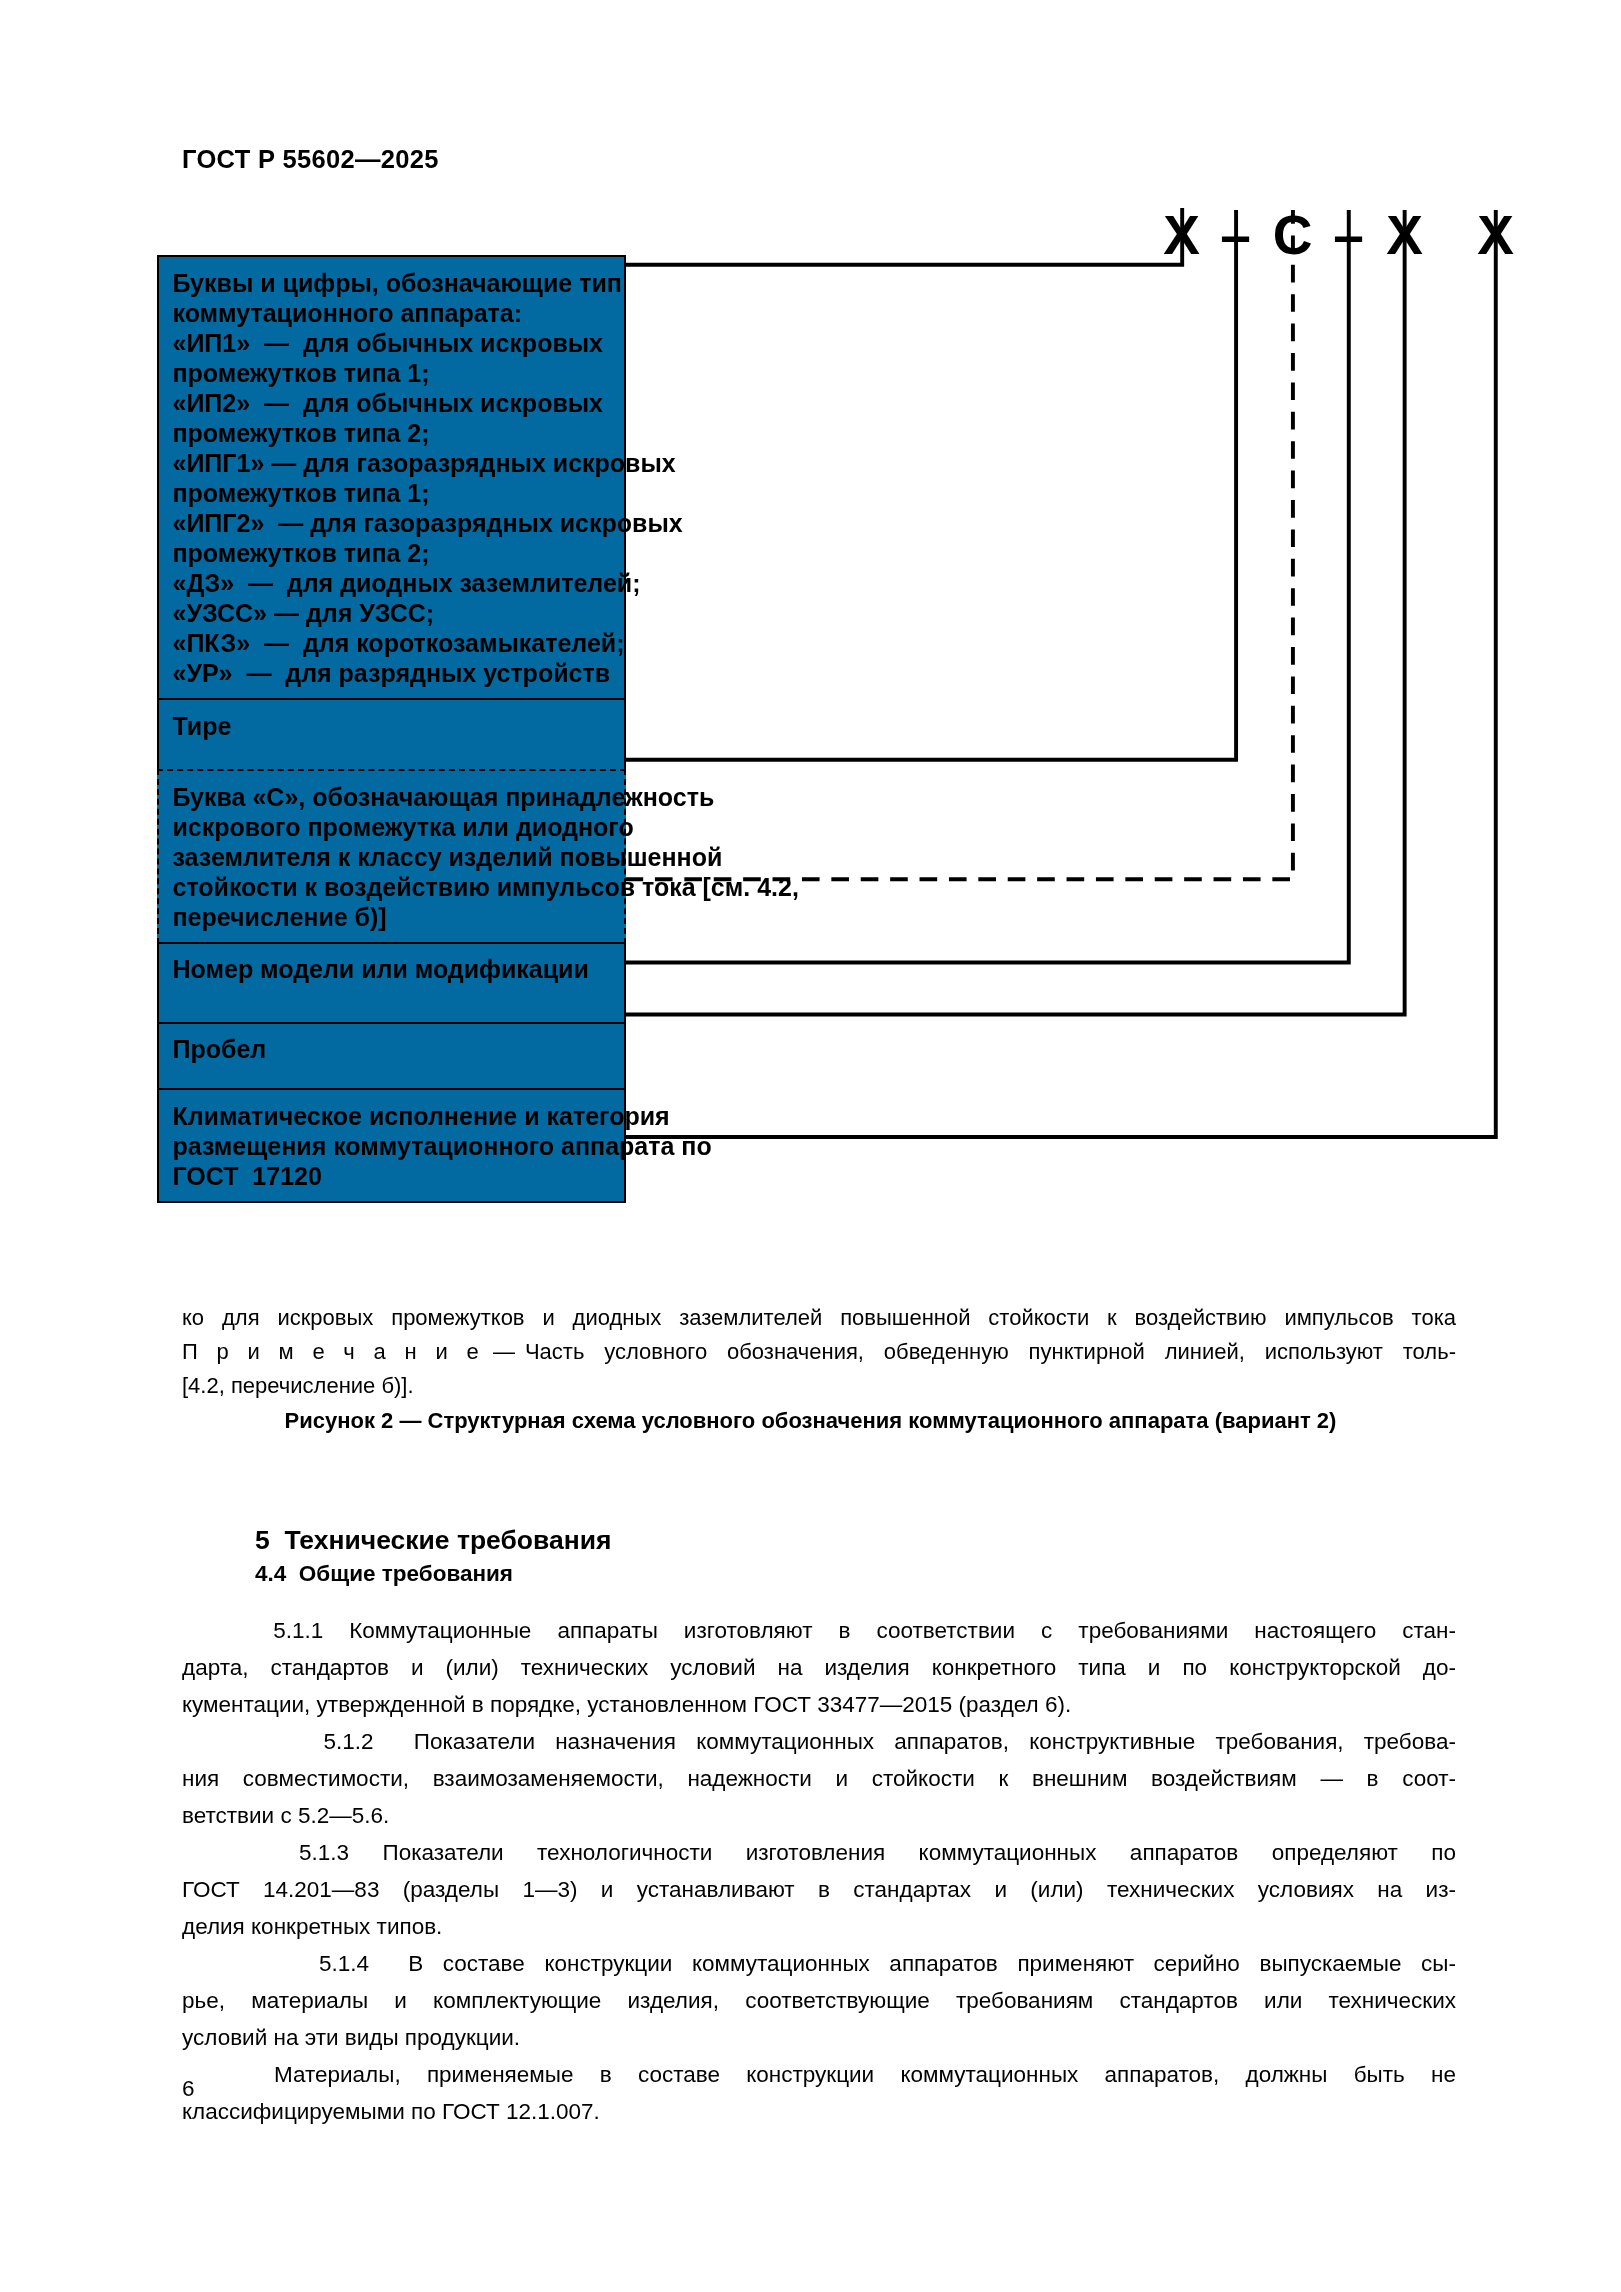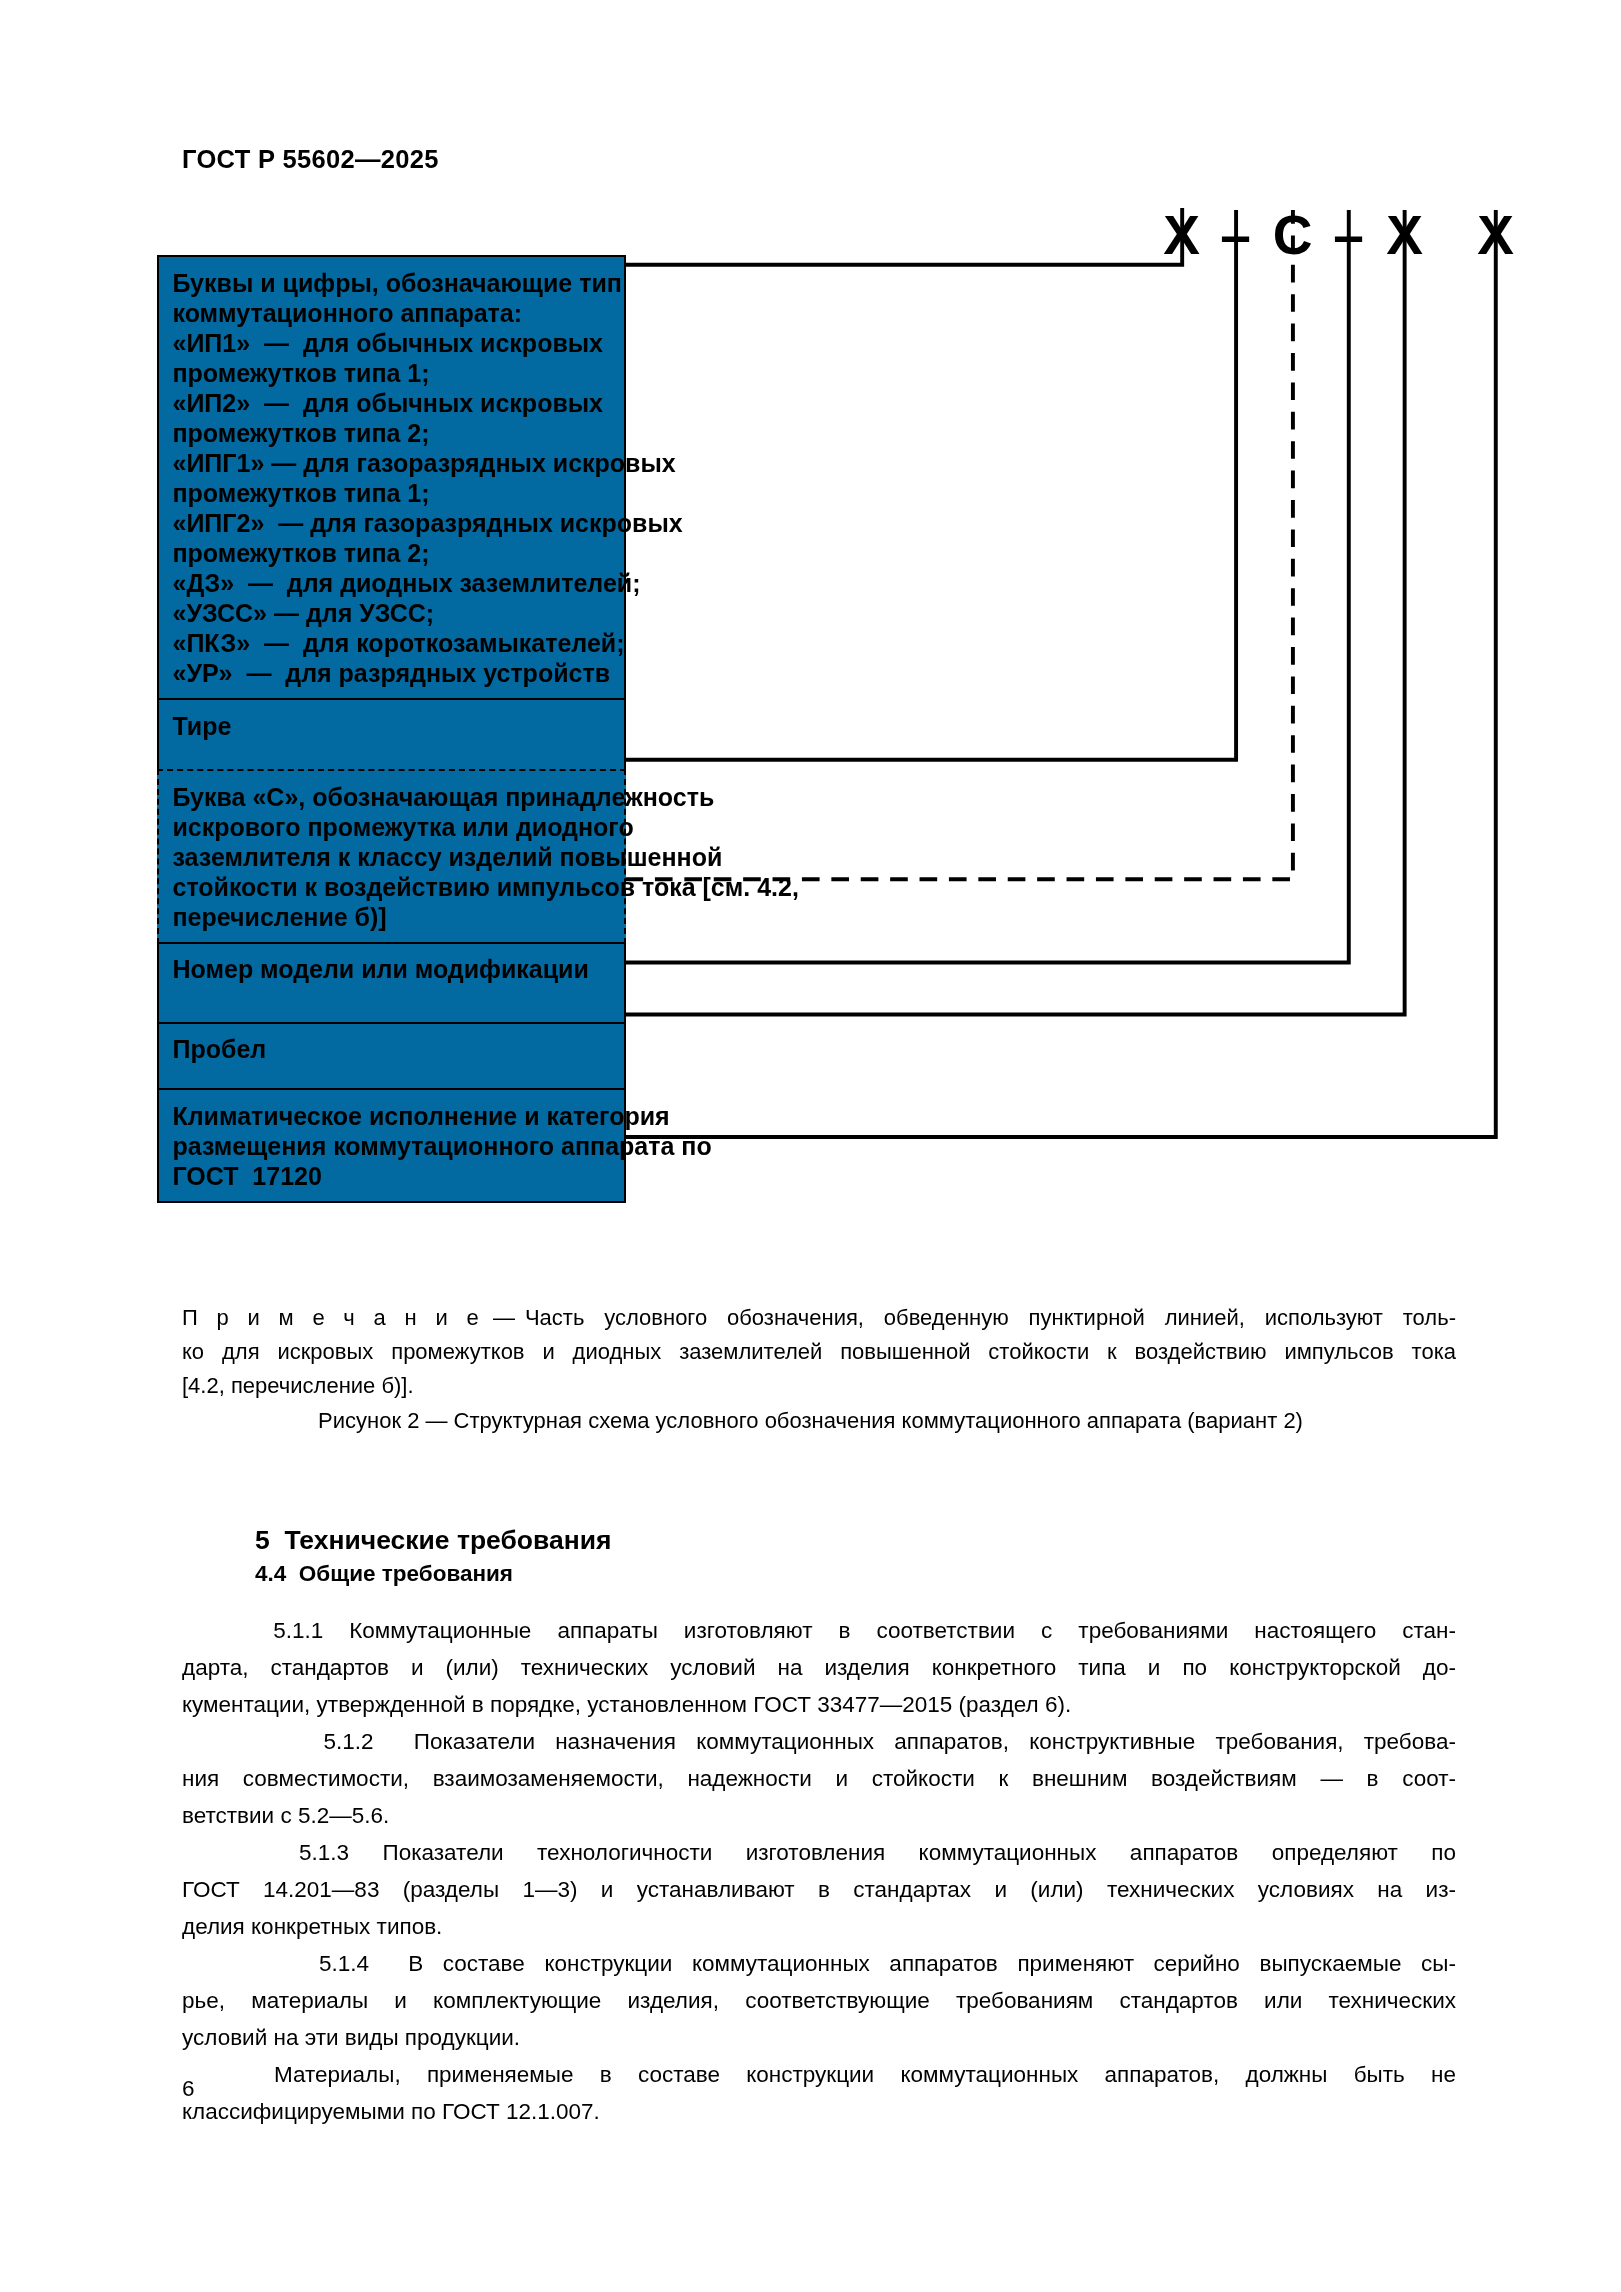--- a/index.html
+++ b/index.html
@@ -119,20 +119,21 @@
   }
 
   
   .caption {
     position: absolute;
     left: 0;
     top: 1408px;
     width: 1621px;
     text-align: center;
     font-size: 22px;
+    font-weight: bold;
   }
 
   
   .h1 {
     position: absolute;
     left: 255px;
     top: 1495px;
     font-size: 26.5px;
     font-weight: bold;
     white-space: pre;
@@ -252,22 +253,22 @@
 
       <div class="dbox">
         <span class="ln">Климатическое исполнение и категория</span>
         <span class="ln">размещения коммутационного аппарата по</span>
         <span class="ln">ГОСТ  17120</span>
       </div>
     </div>
   </div>
 
   <div class="note">
+    <span class="jl">ко для искровых промежутков и диодных заземлителей повышенной стойкости к воздействию импульсов тока</span>
     <span class="jl"><span class="sp">П р и м е ч а н и е</span><span> — Часть  условного  обозначения,  обведенную  пунктирной  линией,  используют  толь-</span></span>
-    <span class="jl">ко для искровых промежутков и диодных заземлителей повышенной стойкости к воздействию импульсов тока</span>
     <span class="l">[4.2, перечисление б)].</span>
   </div>
 
   <div class="caption">Рисунок 2 — Структурная схема условного обозначения коммутационного аппарата (вариант 2)</div>
 
   <div class="h1">5  Технические требования</div>
   <div class="h2">4.4  Общие требования</div>
 
   <div class="body-text">
     <p class="para">

